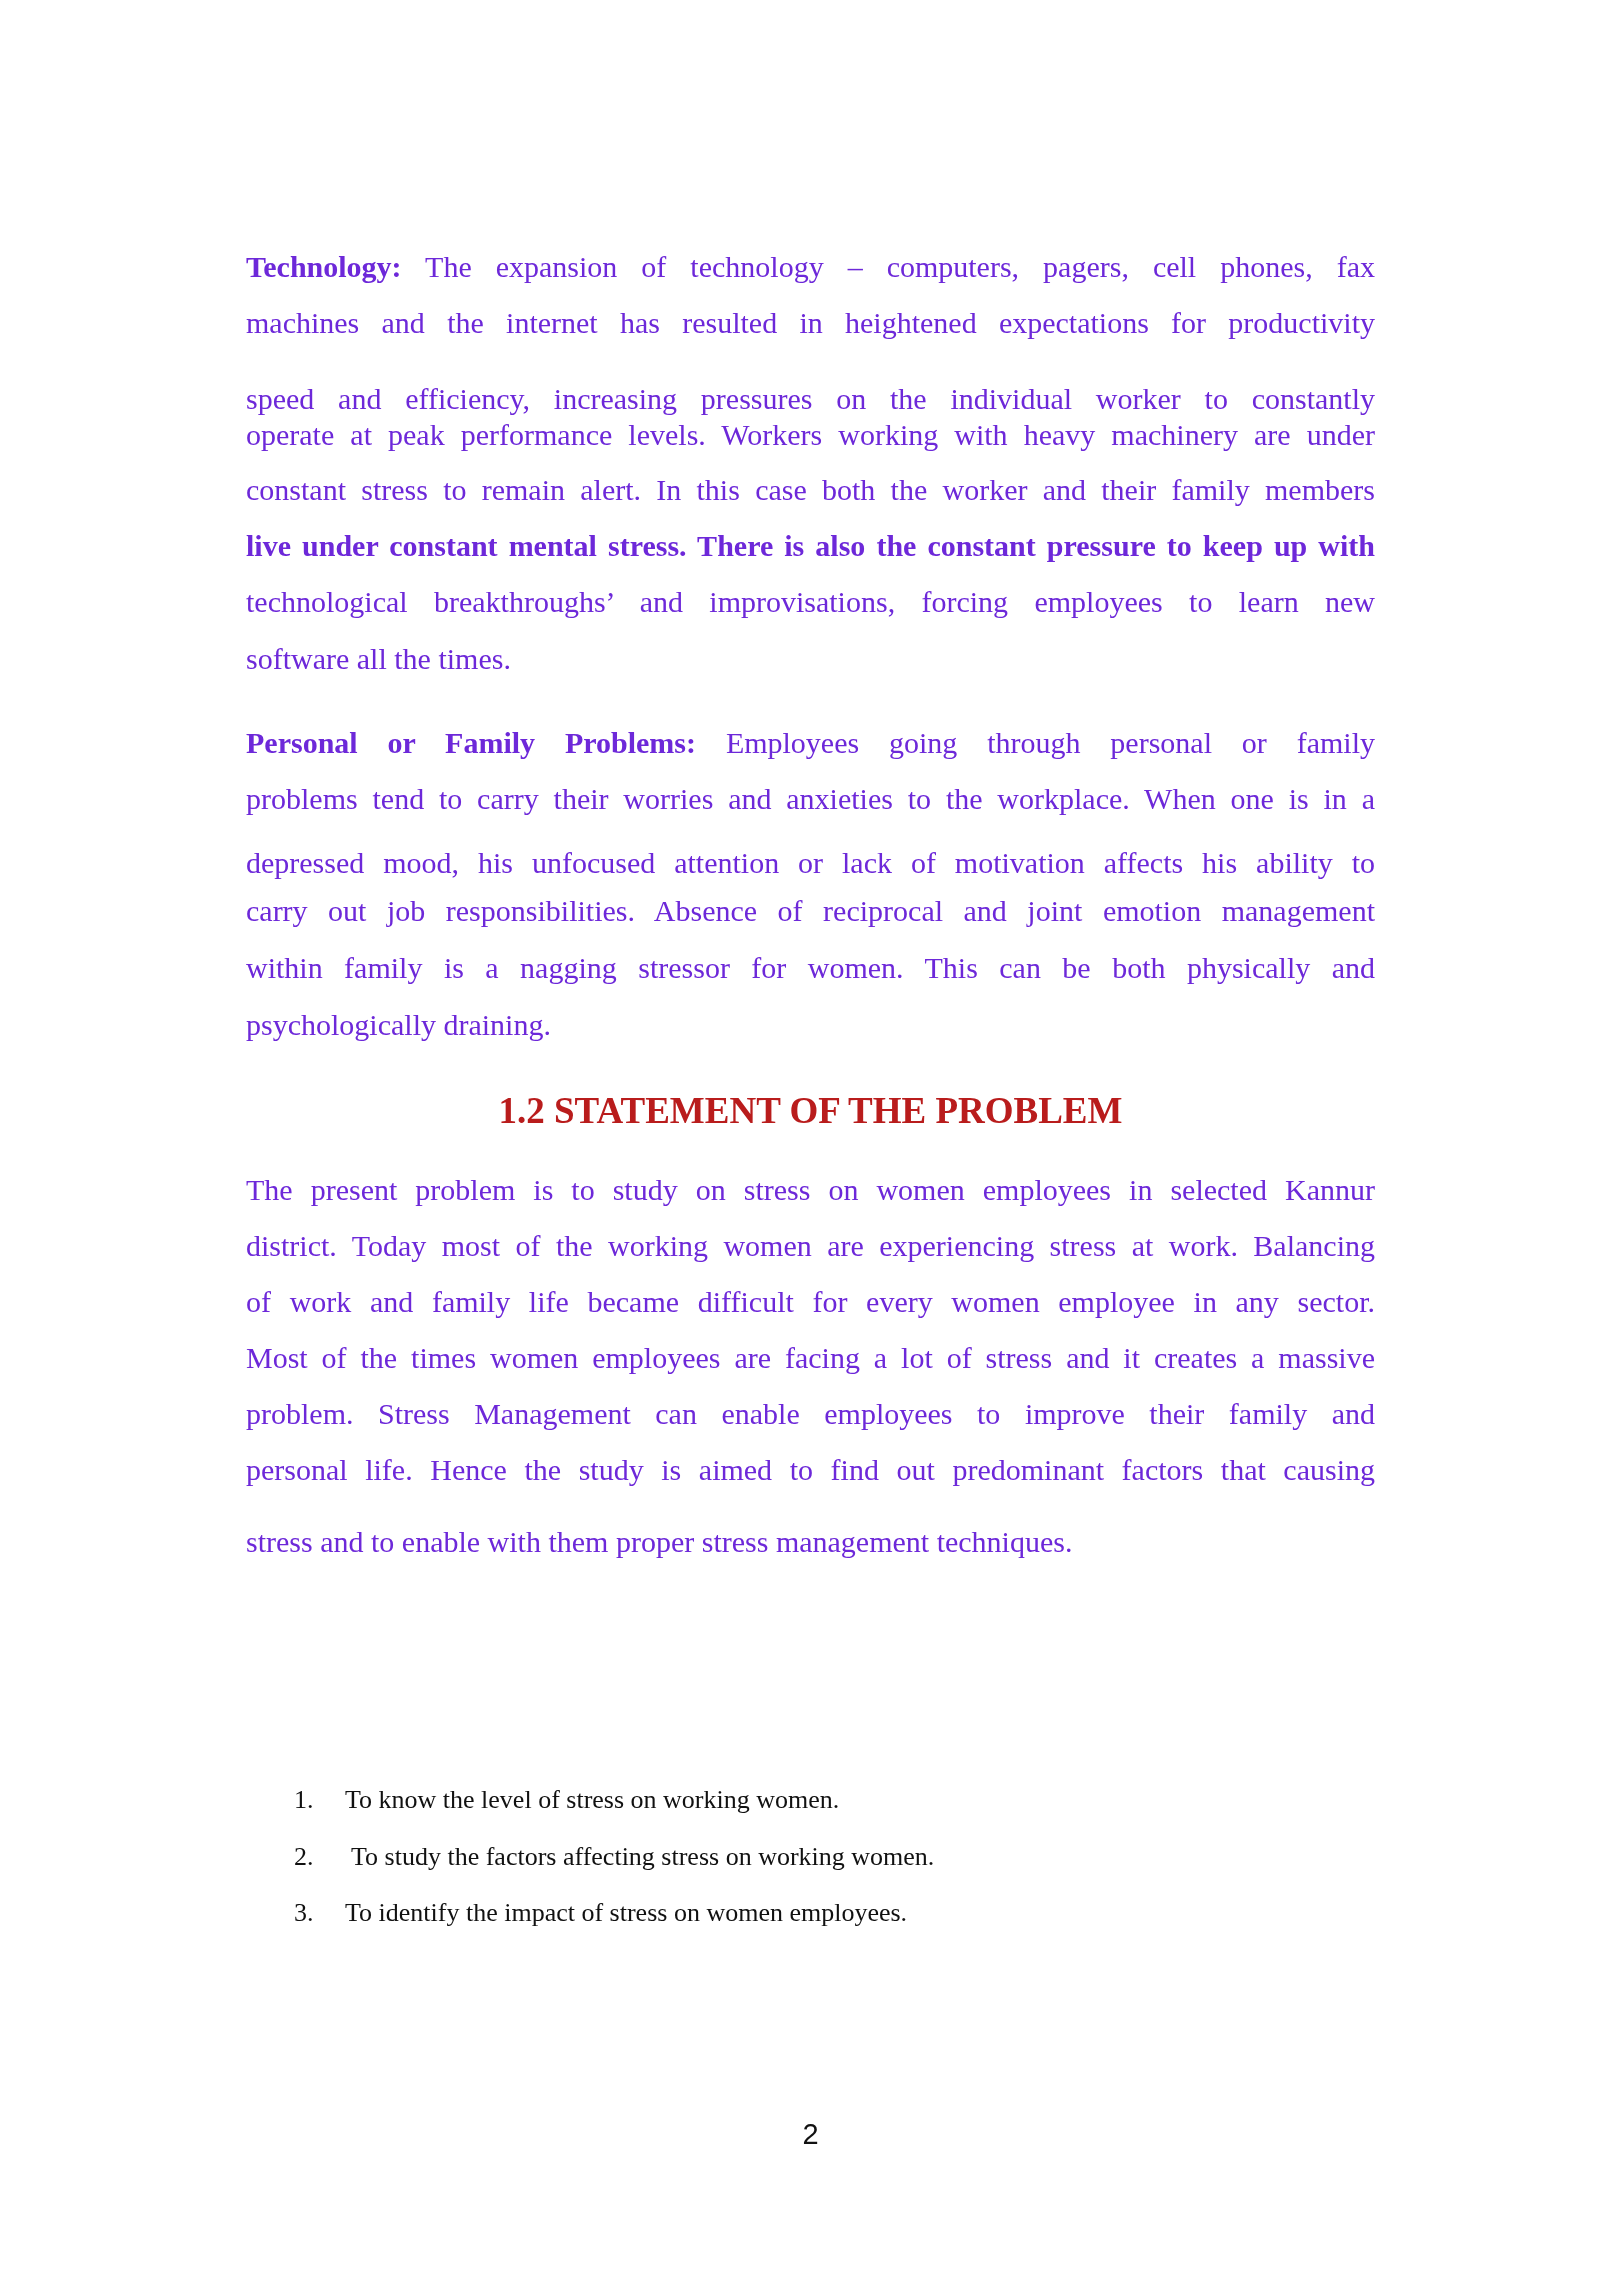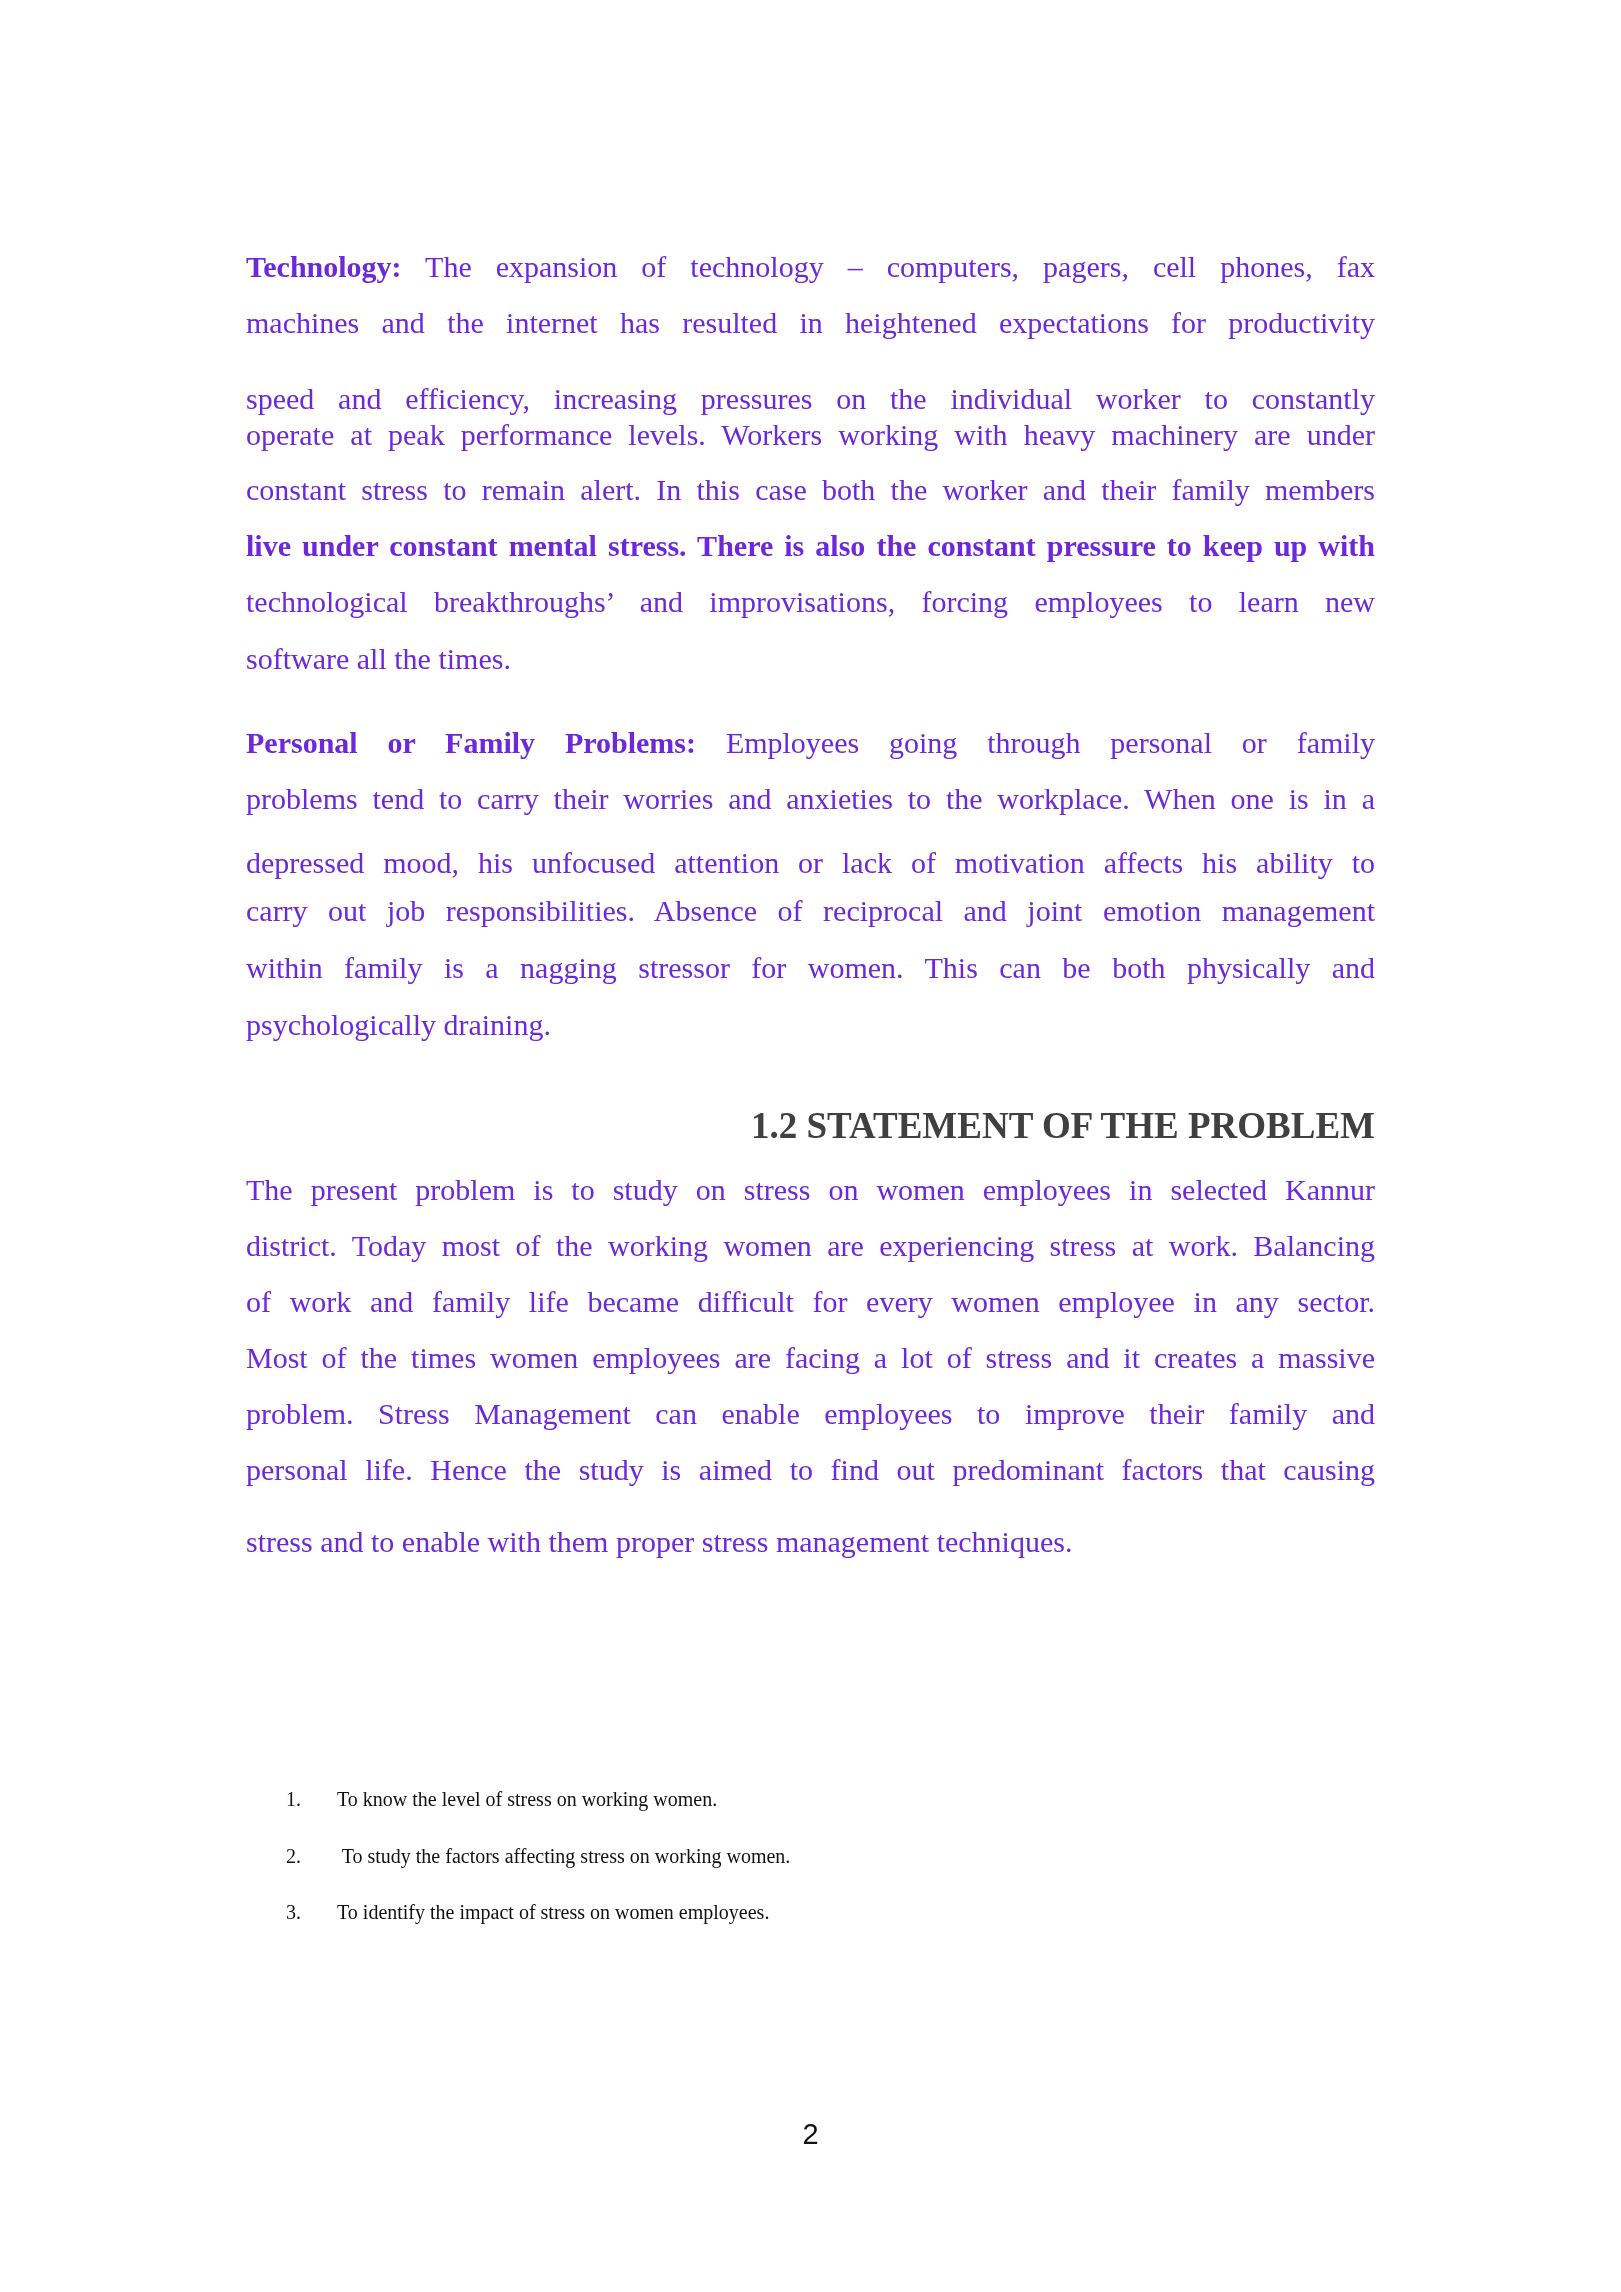--- a/index.html
+++ b/index.html
@@ -15,34 +15,33 @@
     color: #6d28d9;
     white-space: nowrap;
     height: 39px;
   }
   .line.justify { text-align: justify; text-align-last: justify; white-space: normal; }
   .line .bold { font-weight: bold; }
   .heading {
     position: absolute;
     left: 246px;
     width: 1129px;
-    text-align: right;
+    text-align: center;
     font-family: "Liberation Serif", "DejaVu Serif", serif;
     font-weight: bold;
     font-size: 37px;
     line-height: 45px;
-    color: #404040;
+    color: #b91c1c;
     white-space: nowrap;
-    margin-top: 15px;
   }
   .list-item {
     position: absolute;
-    left: 286px;
+    left: 294px;
     font-family: "Liberation Serif", "DejaVu Serif", serif;
-    font-size: 20px;
+    font-size: 26px;
     line-height: 39px;
     color: #111111;
     white-space: pre;
   }
   .list-item .num { display: inline-block; width: 51px; }
   .page-number {
     position: absolute;
     left: 0; width: 1621px; text-align: center;
     top: 2115px;
     font-family: "Liberation Sans", "DejaVu Sans", sans-serif;

